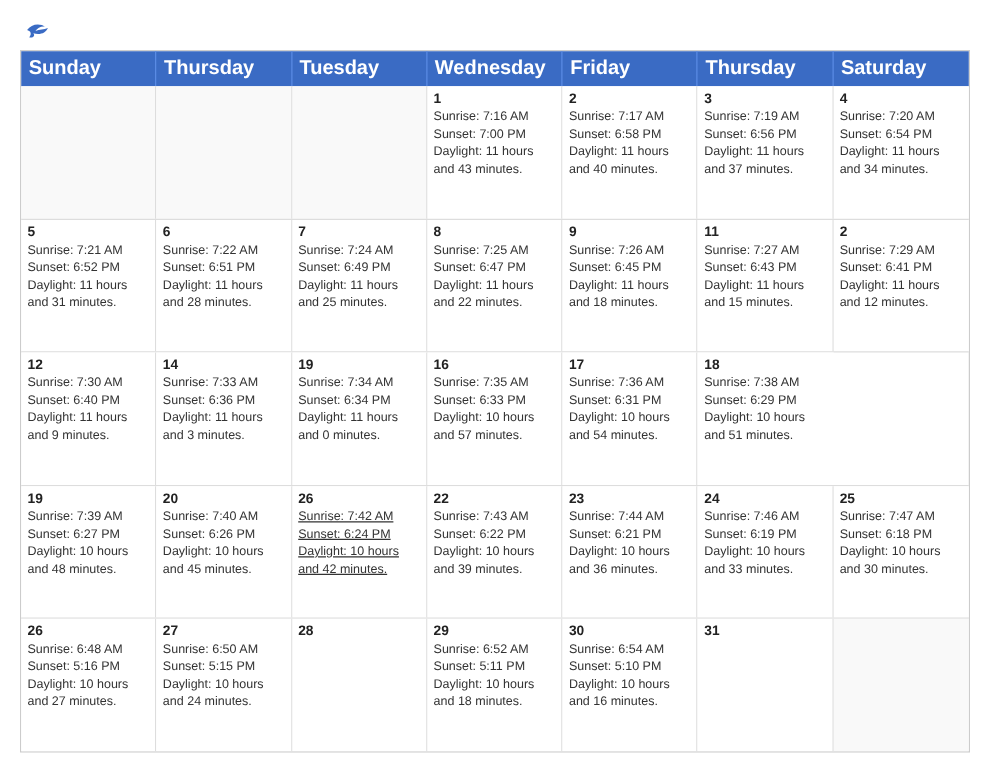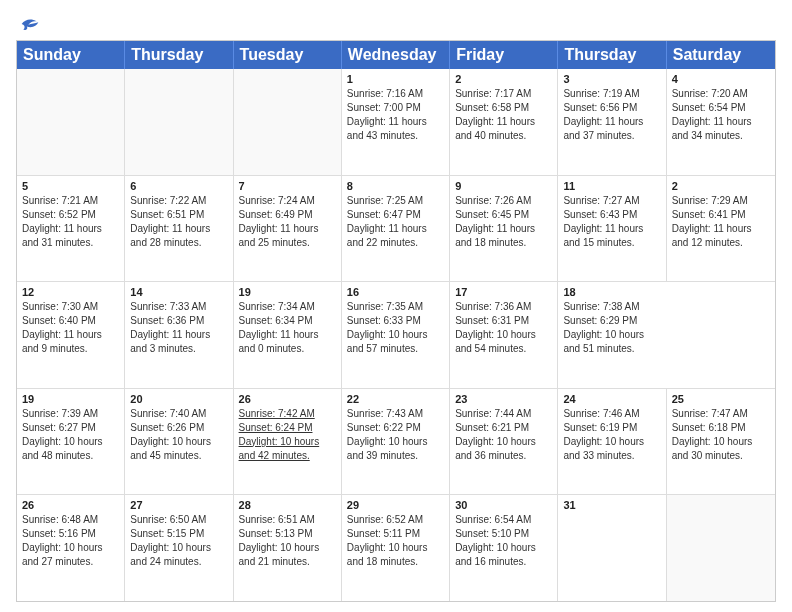--- a/index.html
+++ b/index.html
@@ -303,23 +303,20 @@
 Daylight: 10 hours and 27 minutes.</div>
           </div>
           <div class="cal-cell">
             <span class="day-num">27</span>
             <div class="cell-info" style="white-space: pre-line;">Sunrise: 6:50 AM
 Sunset: 5:15 PM
 Daylight: 10 hours and 24 minutes.</div>
           </div>
           <div class="cal-cell">
             <span class="day-num">28</span>
-            <div class="cell-info" style="white-space: pre-line;">Sunrise: 6:51 AM
-Sunset: 5:13 PM
-Daylight: 10 hours and 21 minutes.</div>
           </div>
           <div class="cal-cell">
             <span class="day-num">29</span>
             <div class="cell-info" style="white-space: pre-line;">Sunrise: 6:52 AM
 Sunset: 5:11 PM
 Daylight: 10 hours and 18 minutes.</div>
           </div>
           <div class="cal-cell">
             <span class="day-num">30</span>
             <div class="cell-info" style="white-space: pre-line;">Sunrise: 6:54 AM

